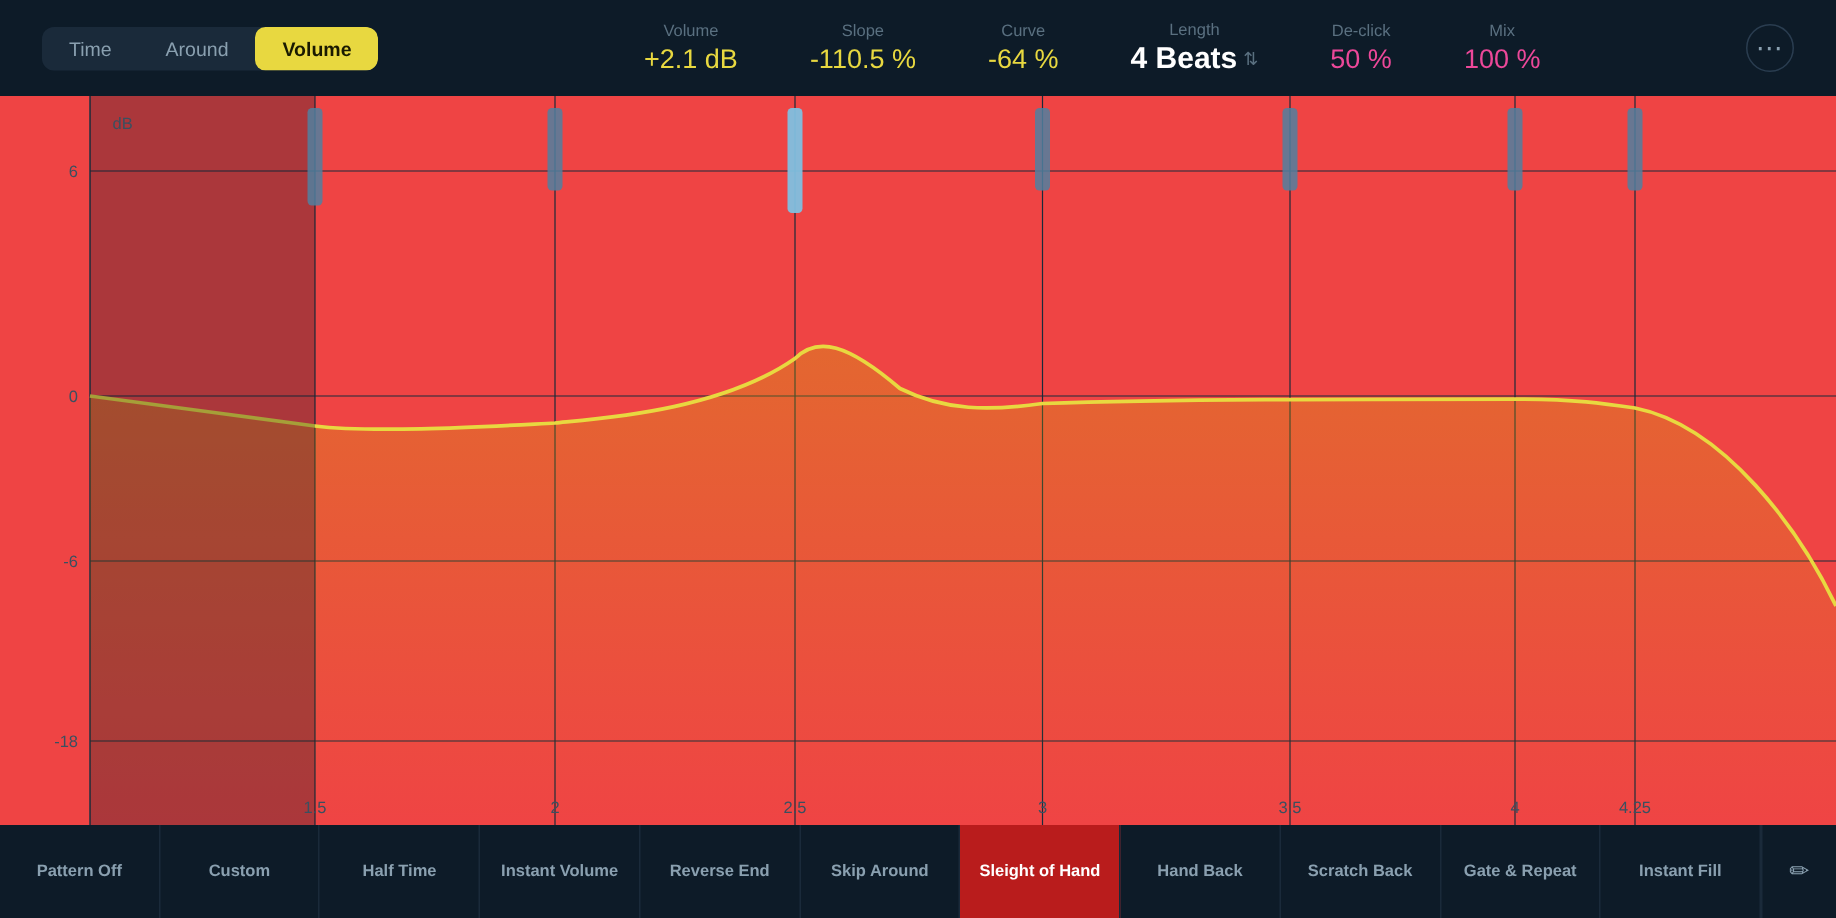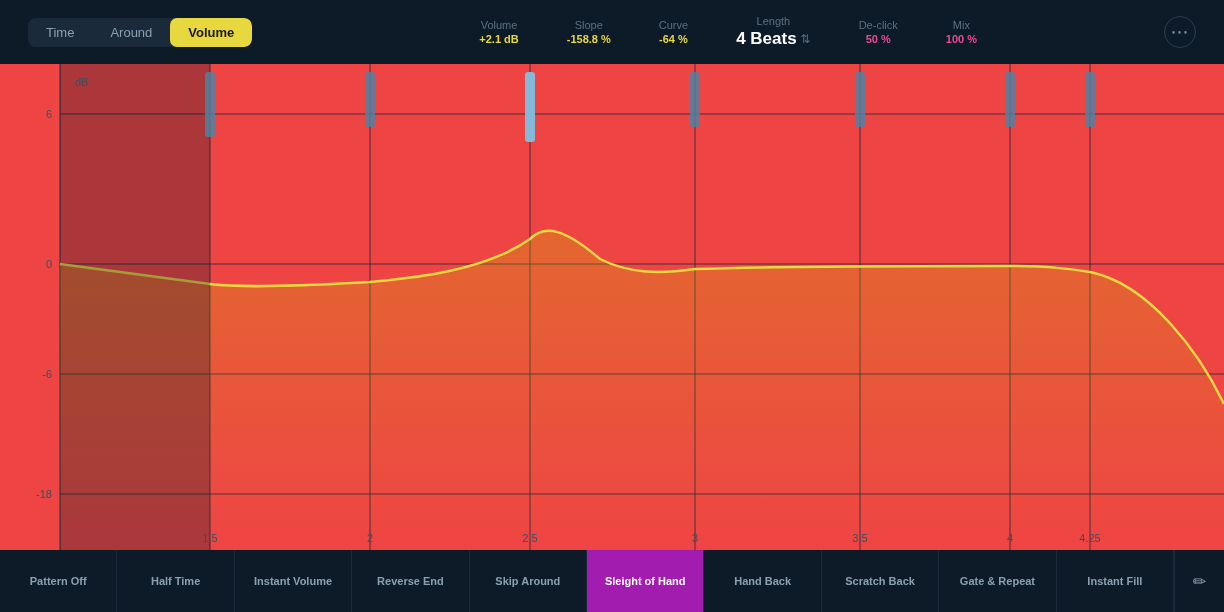--- a/index.html
+++ b/index.html
@@ -63,37 +63,37 @@
       gap: 2px;
     }
 
     .param-label {
       font-size: 11px;
       color: #5a7080;
       text-transform: none;
     }
 
     .param-value {
-      font-size: 11px;
-      font-weight: 700;
+      font-size: 18px;
+      font-weight: 400;
       color: #e8d840;
     }
 
     .param-value.white {
       color: #ec4899;
     }
 
     .length-control {
       display: flex;
       align-items: center;
       gap: 4px;
     }
 
     .length-value {
-      font-size: 17px;
+      font-size: 20px;
       font-weight: 600;
       color: #fff;
       text-align: right;
     }
 
     .chevron-icon {
       color: #5a7080;
       font-size: 12px;
     }
 
@@ -146,21 +146,21 @@
       font-weight: 600;
       color: #8aa0b0;
       cursor: pointer;
       border-right: 1px solid #1a2a3a;
       text-align: center;
       padding: 0 4px;
       line-height: 1.3;
     }
 
     .bottom-tab.active {
-      background: #a21caf;
+      background: #b91c1c;
       color: #fff;
     }
 
     .bottom-tab:last-child {
       border-right: none;
       flex: 0 0 50px;
     }
 
     .pencil-tab {
       flex: 0 0 50px;
@@ -183,21 +183,21 @@
     <div class="tab active">Volume</div>
   </div>
 
   <div class="param-group">
     <div class="param">
       <span class="param-label">Volume</span>
       <span class="param-value">+2.1 dB</span>
     </div>
     <div class="param">
       <span class="param-label">Slope</span>
-      <span class="param-value">-158.8 %</span>
+      <span class="param-value">-110.5 %</span>
     </div>
     <div class="param">
       <span class="param-label">Curve</span>
       <span class="param-value">-64 %</span>
     </div>
     <div class="param">
       <span class="param-label">Length</span>
       <div class="length-control">
         <span class="length-value">4 Beats</span>
         <span class="chevron-icon">⇅</span>
@@ -309,20 +309,23 @@
     <text x="1010" y="478" fill="#3a5060" font-size="11" font-family="-apple-system,sans-serif" text-anchor="middle">4</text>
     <text x="1090" y="478" fill="#3a5060" font-size="11" font-family="-apple-system,sans-serif" text-anchor="middle">4.25</text>
   </svg>
 </div>
 
 <div class="bottom-tabs">
   <div class="bottom-tab">
     <span>Pattern Off</span>
   </div>
   <div class="bottom-tab">
+    <span>Custom</span>
+  </div>
+  <div class="bottom-tab">
     <span>Half Time</span>
   </div>
   <div class="bottom-tab">
     <span>Instant Volume</span>
   </div>
   <div class="bottom-tab">
     <span>Reverse End</span>
   </div>
   <div class="bottom-tab">
     <span>Skip Around</span>

